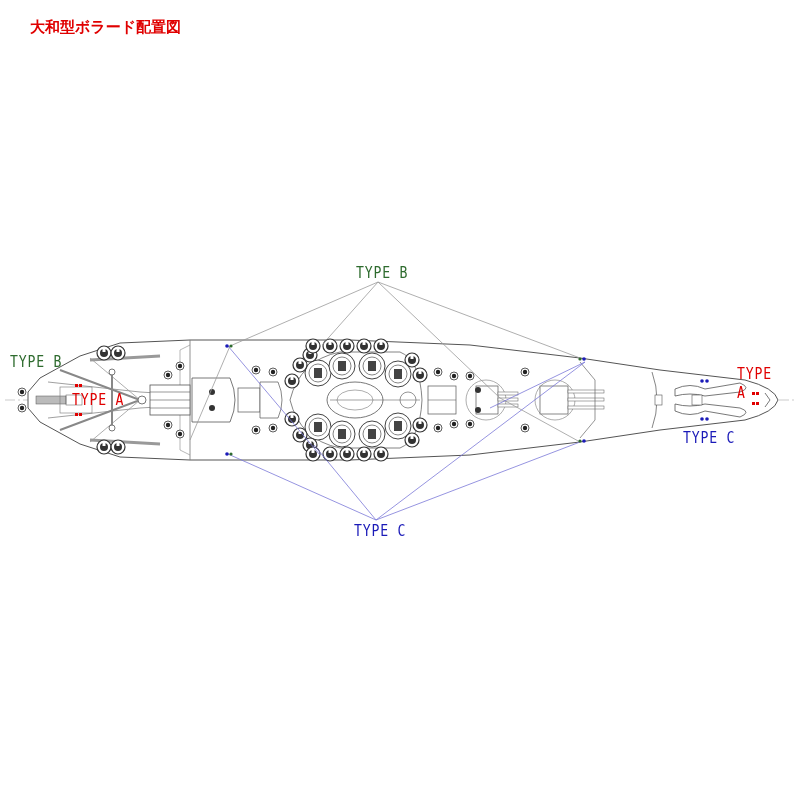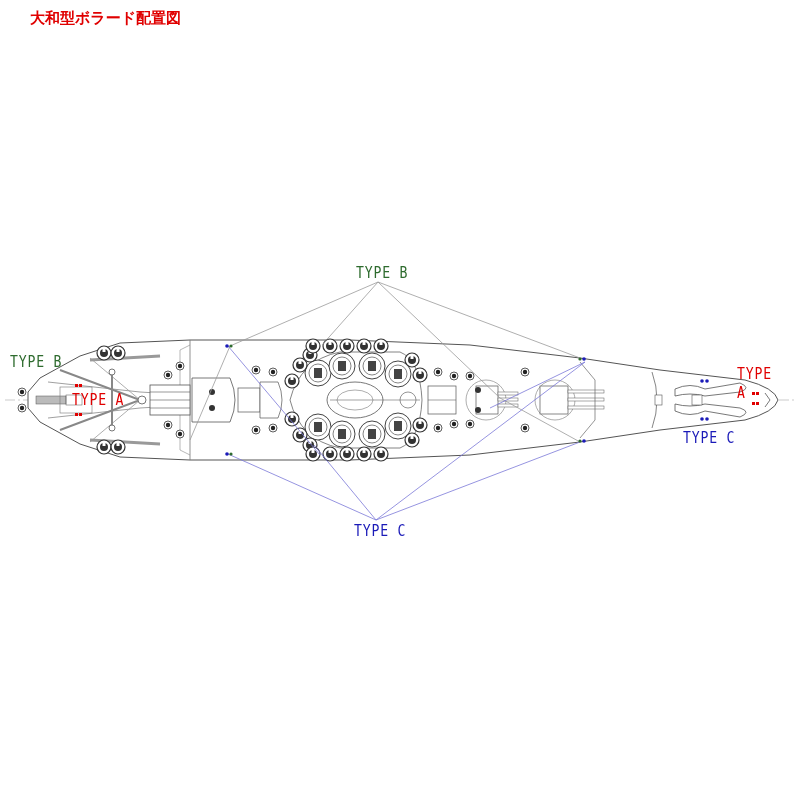--- a/index.html
+++ b/index.html
@@ -1,18 +1,18 @@
 <!DOCTYPE html>
 <html><head>
   <meta charset="utf-8">
   <style>
     html, body { margin: 0; padding: 0; background: #ffffff; }
     body { width: 800px; height: 800px; position: relative; overflow: hidden;
            font-family: "DejaVu Sans", sans-serif; }
-    .title { position: absolute; left: 30px; top: 9px; font-size: 15px; font-weight: bold;
+    .title { position: absolute; left: 30px; top: 18px; font-size: 15px; font-weight: bold;
              color: #e00000; letter-spacing: 0px; }
     .diagram { position: absolute; left: 0; top: 0; width: 800px; height: 800px; }
     .lbl { position: absolute; font-family: "DejaVu Sans Mono", monospace; font-size: 16px;
            transform: scaleX(0.82); transform-origin: left top; letter-spacing: 1px; }
     .lbl-green { color: #2e6b2e; }
     .lbl-red { color: #e00000; }
     .lbl-blue { color: #1a1ab8; }
   </style>
 </head>
 <body>

